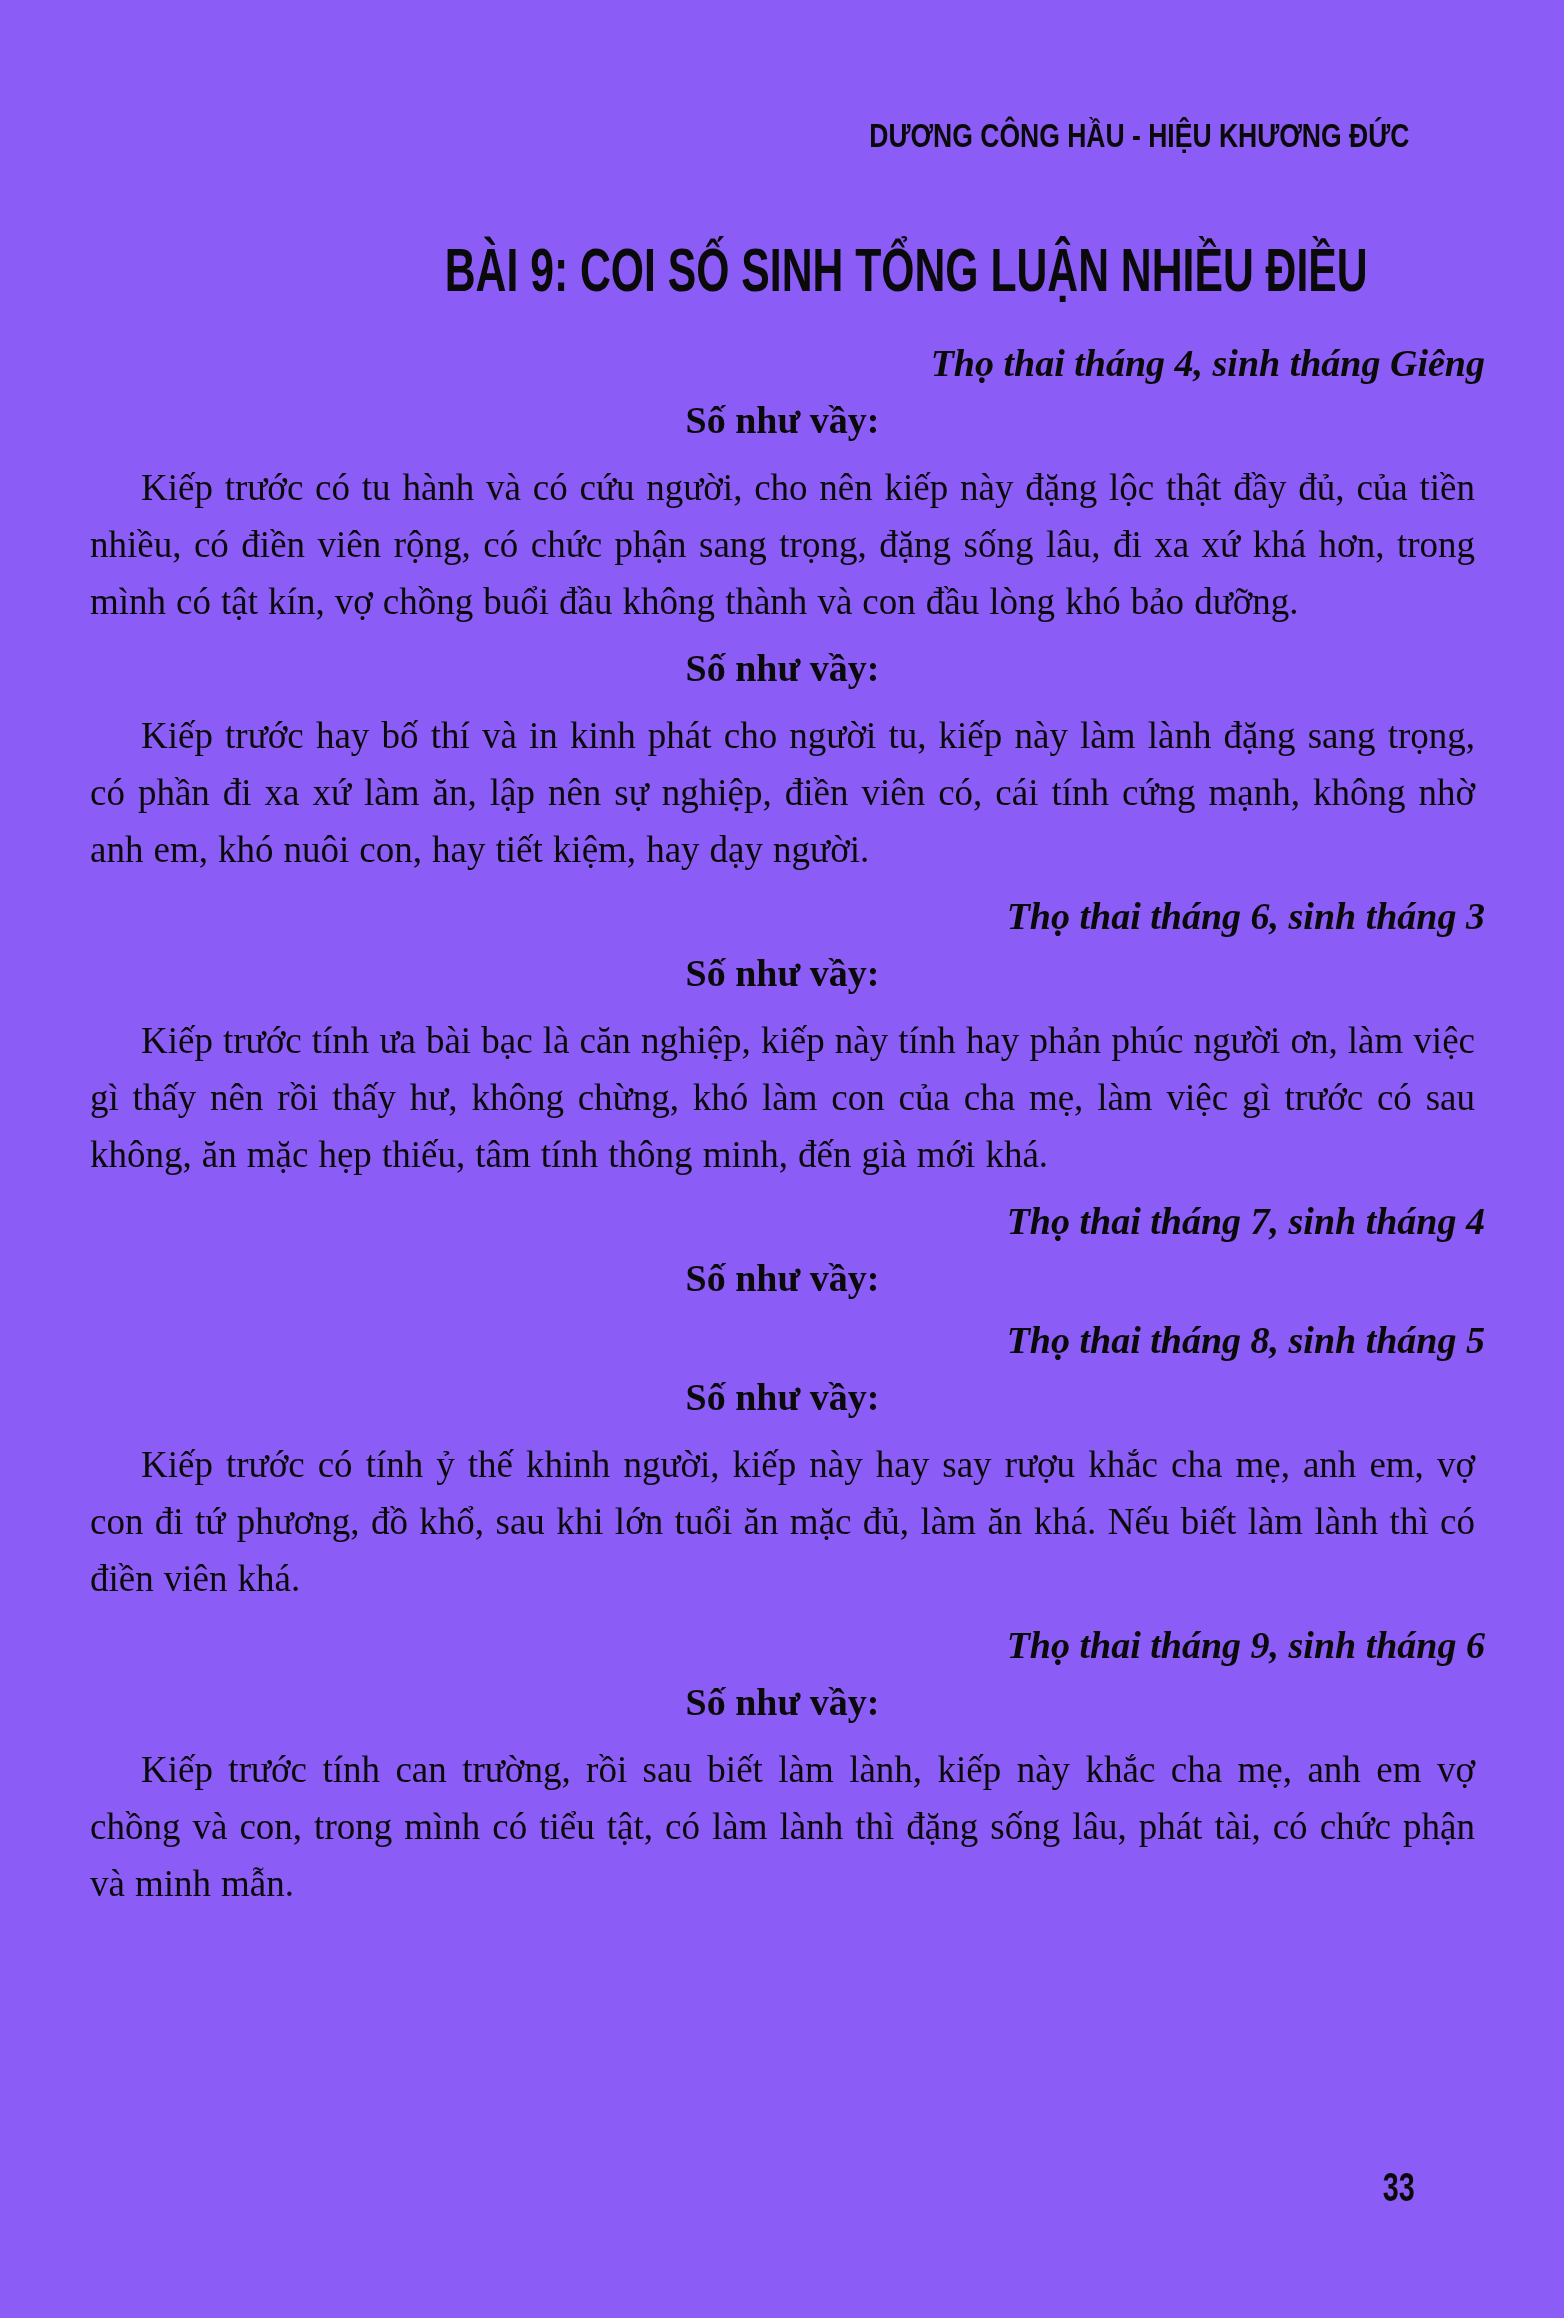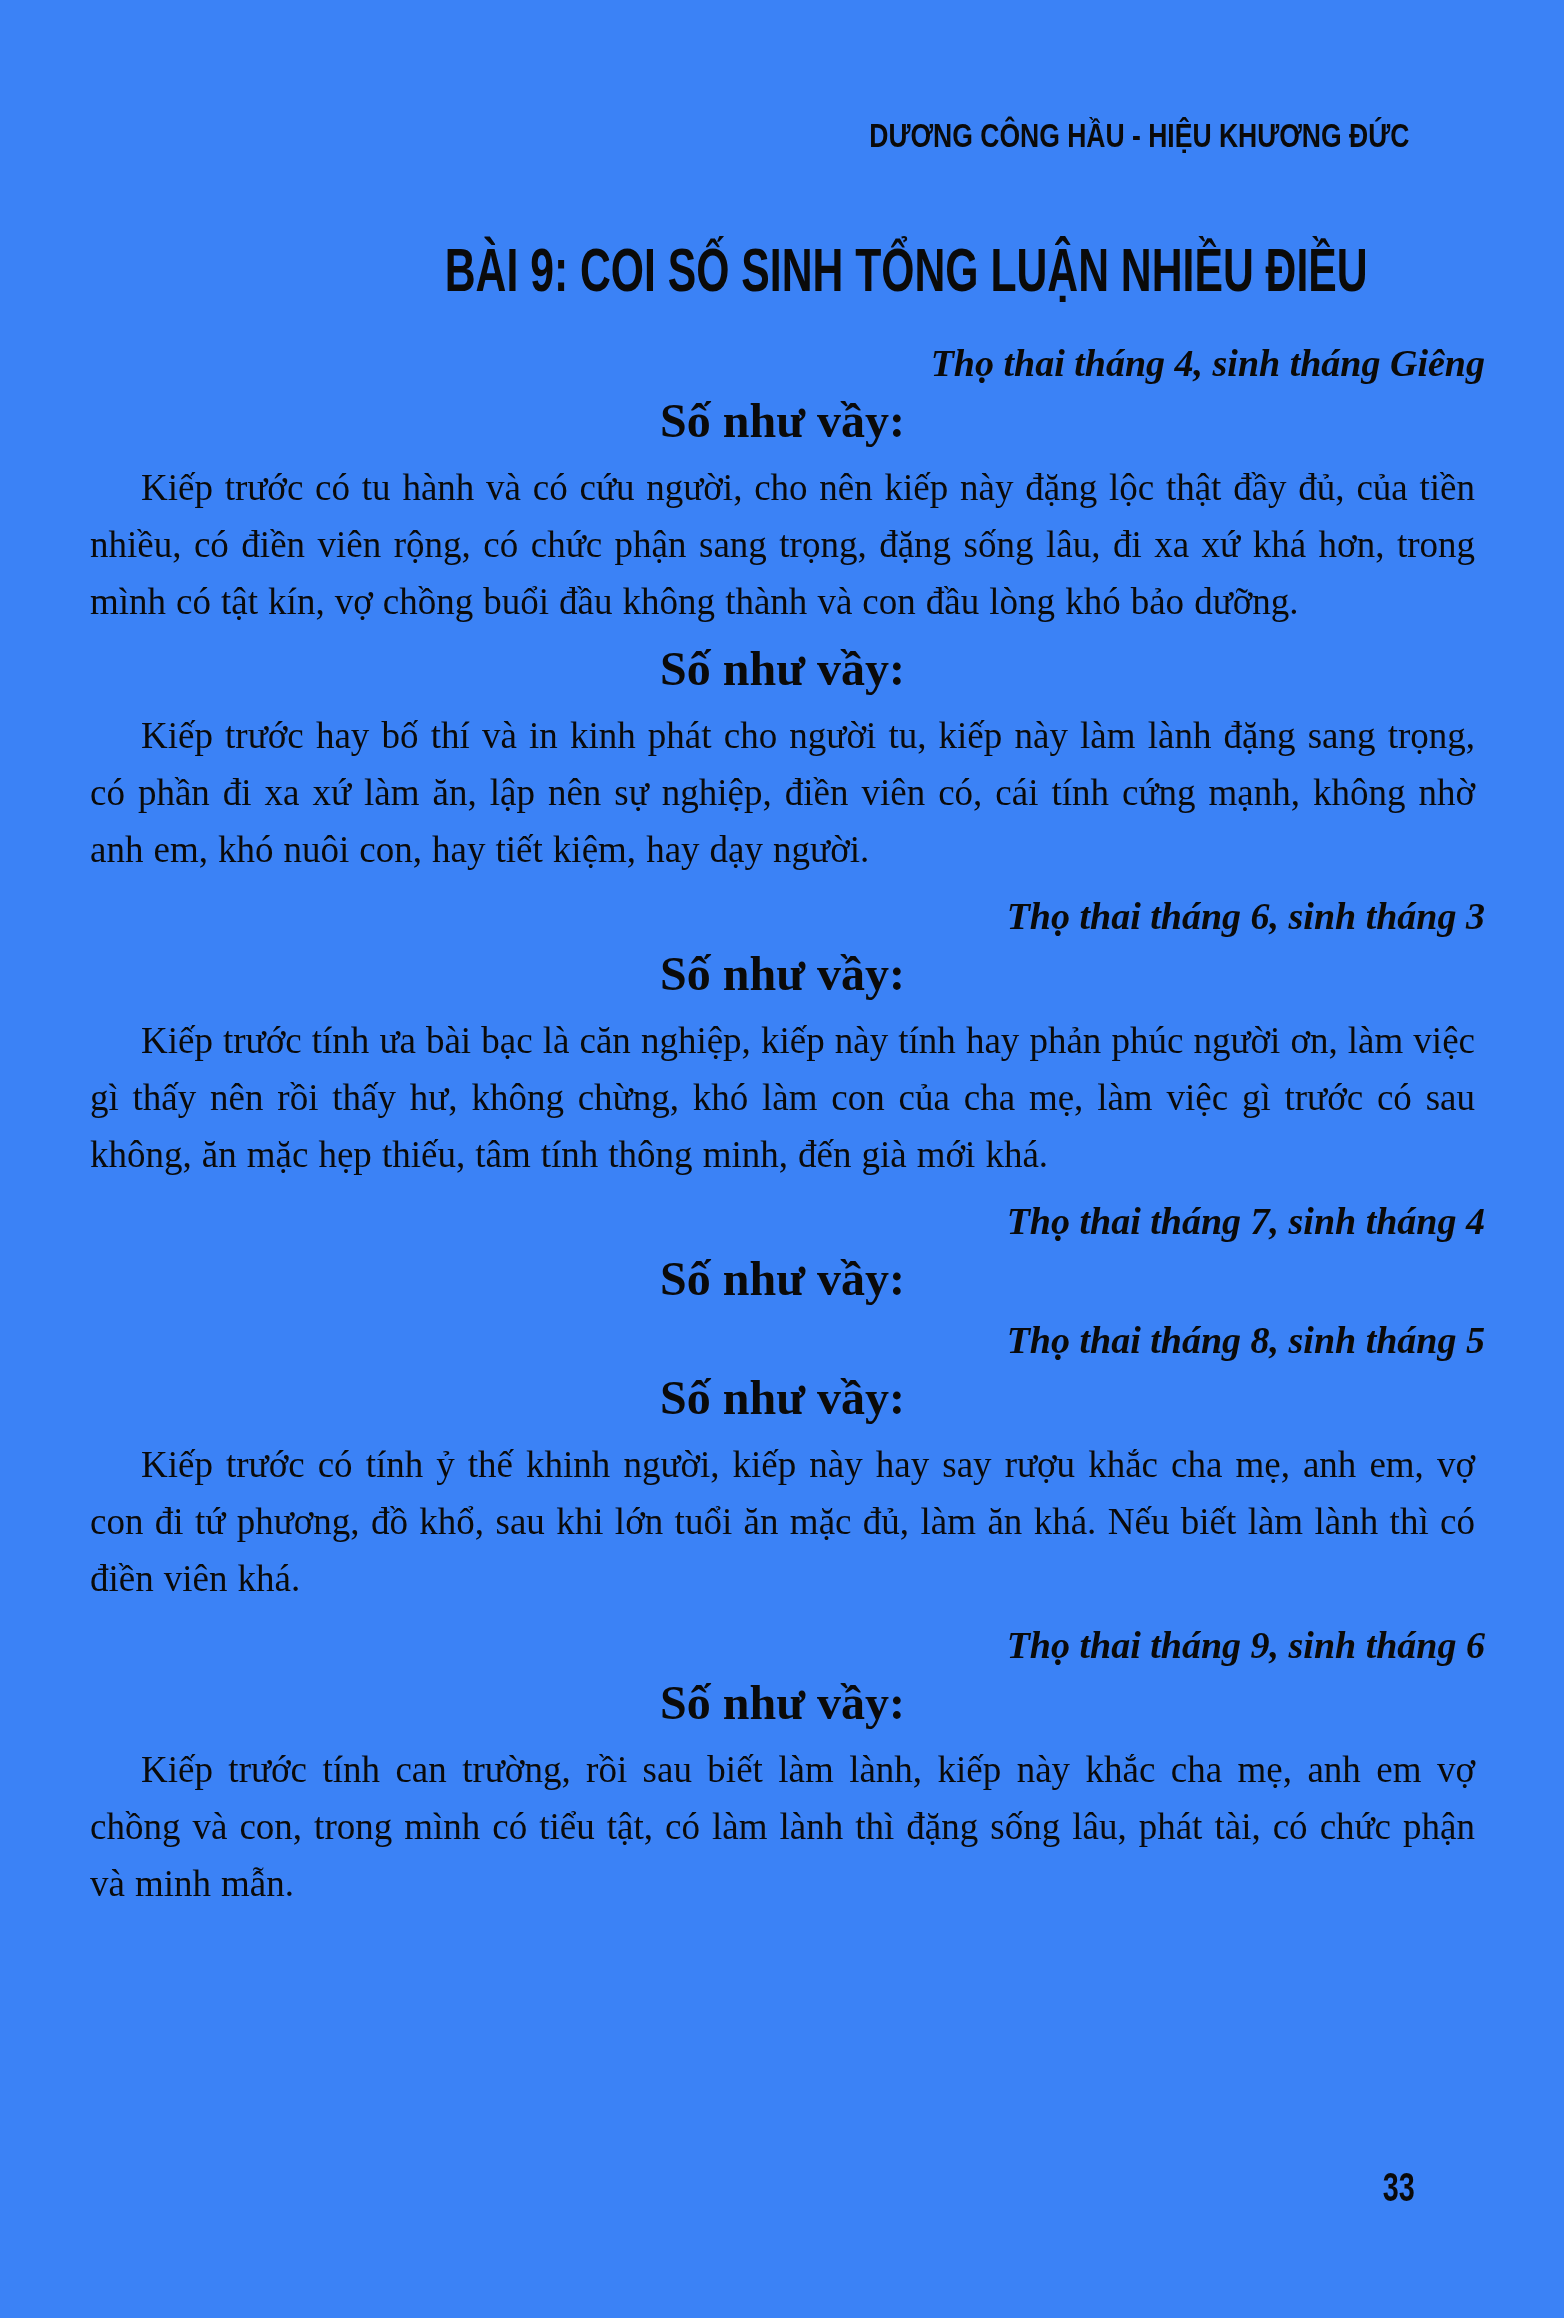--- a/index.html
+++ b/index.html
@@ -1,21 +1,21 @@
 <!DOCTYPE html>
 <html lang="vi" style="font-size:12.8px"><head>
 <meta charset="utf-8">
 <style>
   html, body { margin: 0; padding: 0; background: #e8e8e8; }
   .page {
     position: relative;
     width: 1565px;
     height: 2319px;
     margin: 0 auto;
-    background: #3b82f6;
+    background: #8b5cf6;
     color: #0a0a0a;
     font-family: "Liberation Serif", serif;
     overflow: hidden;
   }
   .running-header {
     padding-top: 118px;
     padding-right: 156px;
     text-align: right;
   }
   .condensed-sans {
@@ -48,21 +48,21 @@
     text-align: right;
     font-style: italic;
     font-weight: bold;
     font-size: 38px;
     line-height: 57px;
   }
   .section-subheading {
     margin: 0;
     text-align: center;
     font-weight: bold;
-    font-size: 48px;
+    font-size: 38px;
     line-height: 57px;
   }
   .section-body {
     margin: 10px;
     font-size: 37px;
     line-height: 57px;
     text-align: justify;
     text-indent: 51px;
     word-spacing: 0.8px;
   }

